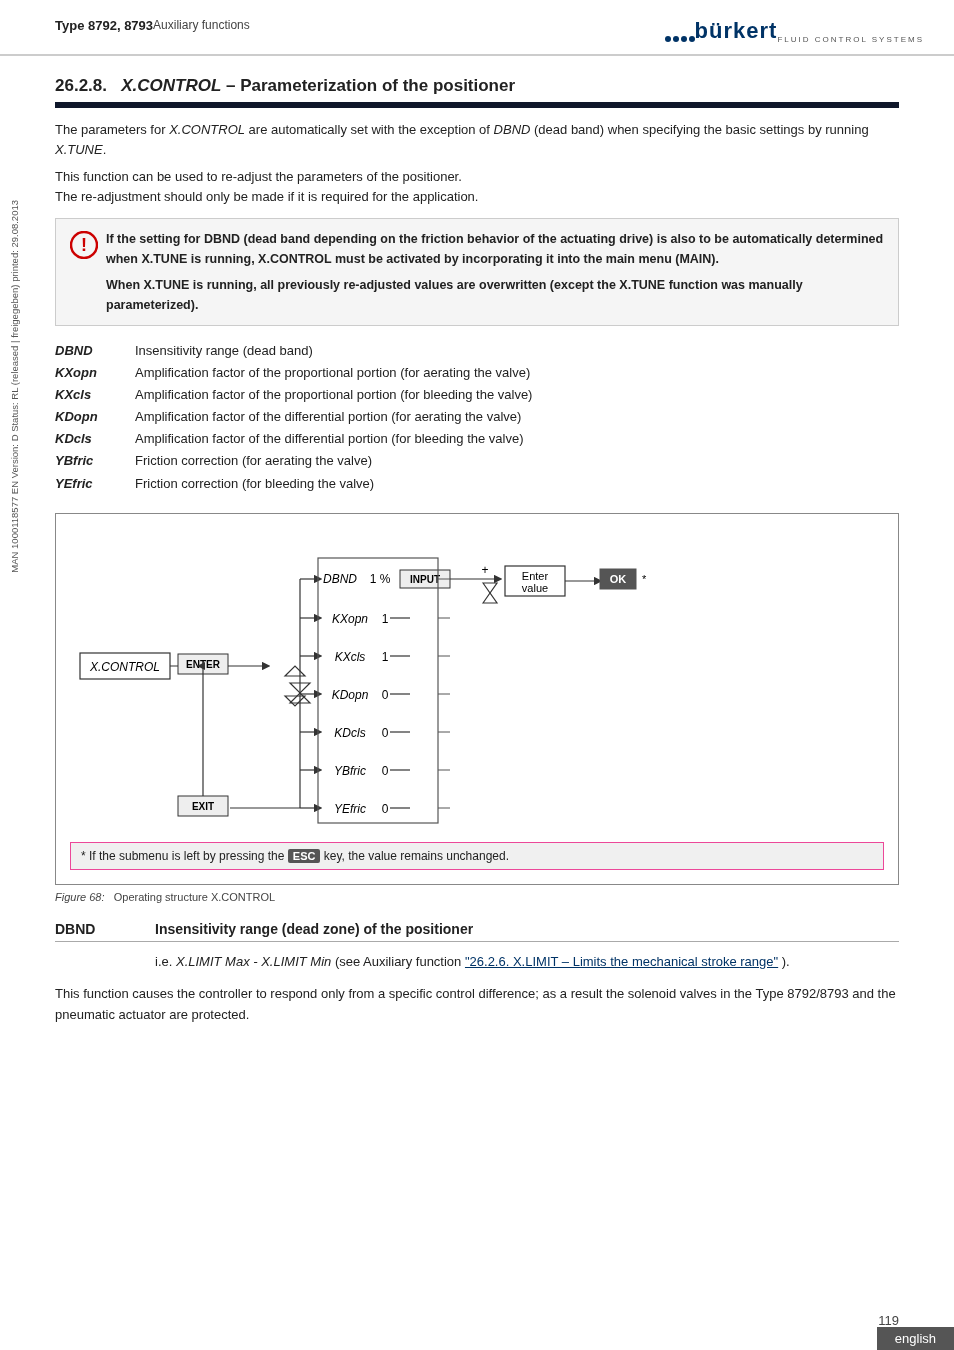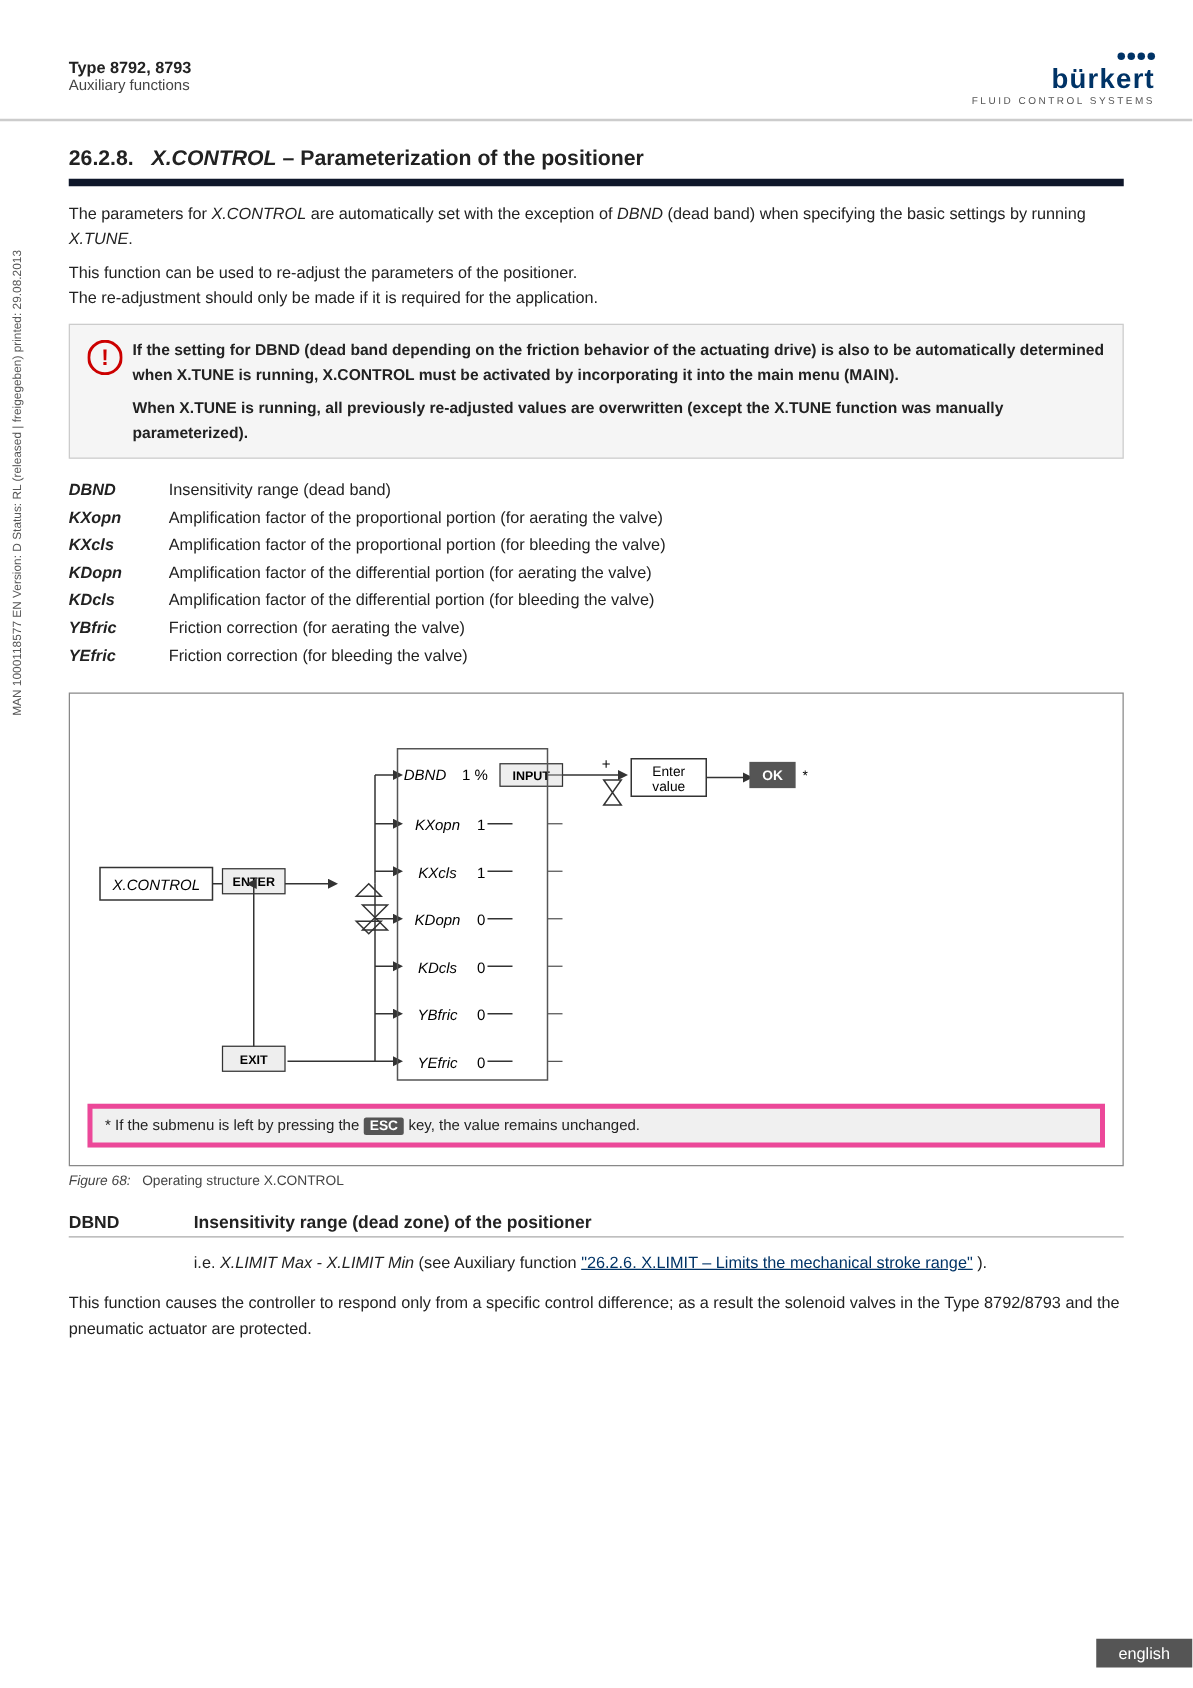--- a/index.html
+++ b/index.html
@@ -15,36 +15,34 @@
 
     .header {
       display: flex;
       justify-content: space-between;
       align-items: flex-start;
       padding: 18px 30px 10px 55px;
       border-bottom: 2px solid #ccc;
     }
     .header-left {
       display: flex;
-      flex-direction: column;
-      margin-top: 28px;
+      flex-direction: row;
     }
     .header-title {
       font-size: 13px;
       font-weight: bold;
     }
     .header-subtitle {
       font-size: 12px;
       color: #444;
     }
     .logo-area {
       display: flex;
-      flex-direction: column;
+      flex-direction: row;
       align-items: flex-end;
-      margin-top: 24px;
     }
     .logo-burkert {
       font-size: 22px;
       font-weight: bold;
       letter-spacing: 1px;
       color: #003366;
     }
     .logo-subtitle {
       font-size: 8px;
       letter-spacing: 2px;
@@ -143,21 +141,21 @@
       font-size: 11px;
       color: #444;
       margin-bottom: 16px;
     }
     .diagram-caption em {
       font-style: italic;
     }
 
     .esc-note {
       background: #f0f0f0;
-      border: 4px solid #ec4899;
+      border: 1px solid #ec4899;
       padding: 6px 10px;
       font-size: 12px;
       margin-top: 4px;
     }
     .esc-badge {
       display: inline-block;
       background: #555;
       color: #fff;
       font-size: 11px;
       padding: 1px 5px;
@@ -201,21 +199,21 @@
 
     .page-number {
       position: absolute;
       bottom: 22px;
       right: 55px;
       font-size: 13px;
       color: #444;
     }
     .footer-lang {
       position: absolute;
-      bottom: 16px;
+      bottom: 0;
       right: 0;
       background: #555;
       color: #fff;
       padding: 4px 18px;
       font-size: 13px;
     }
 
     .side-rotated {
       position: absolute;
       left: 8px;

